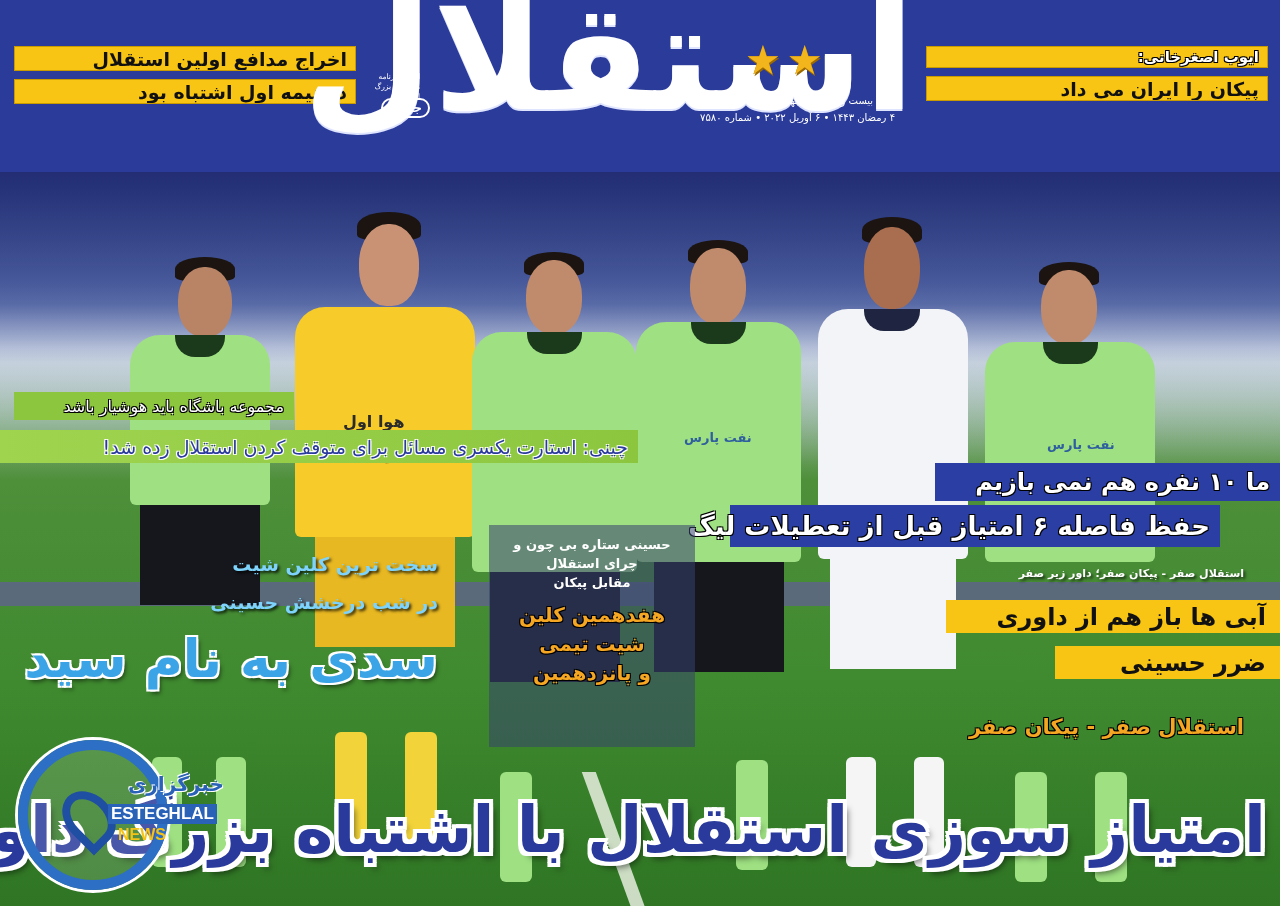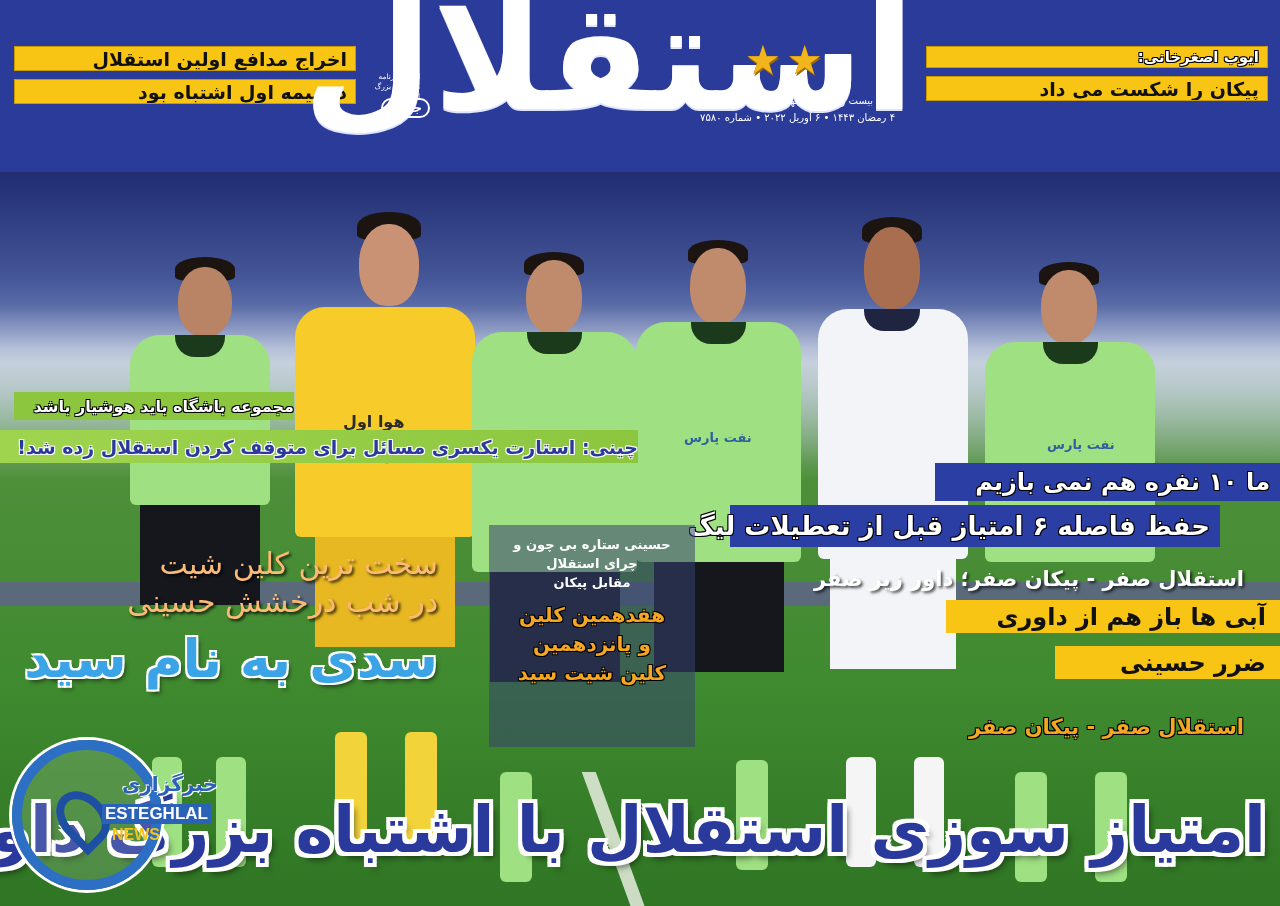--- a/index.html
+++ b/index.html
@@ -59,56 +59,56 @@
   .figure .head { position: absolute; border-radius: 48% 48% 45% 45%; background: #c89072; }
   .figure .hair { position: absolute; border-radius: 50% 50% 20% 20%; background: #1b1410; }
   .figure .shirt { position: absolute; border-radius: 30px 30px 6px 6px; }
   .figure .collar { position: absolute; background: #1b3a1b; border-radius: 0 0 20px 20px; }
   .figure .shorts { position: absolute; background: #15171d; }
   .figure .sock { position: absolute; background: #9ee082; border-radius: 6px; }
   .sponsor { position: absolute; font-size: 13px; font-weight: bold; color: #2f6fa6; white-space: nowrap; }
 
   
   .green-strip {
-    position: absolute; background: #8cc63f; color: #fff; font-weight: bold; white-space: nowrap;
-    display: flex; align-items: center; padding: 0 0;
+    position: absolute; background: #8cc63f; color: #fff; font-weight: normal; white-space: nowrap;
+    display: flex; align-items: center; padding: 0 10px;
     text-shadow: 1px 1px 0 #000, -1px -1px 0 #000, 1px -1px 0 #000, -1px 1px 0 #000;
   }
   .green-strip.sub { left: 14px; top: 392px; width: 280px; height: 28px; font-size: 16px; }
   .green-strip.main {
     left: 0; top: 430px; width: 638px; height: 33px; font-size: 19px;
     color: #2a3a9c; text-shadow: 1px 1px 0 #fff, -1px -1px 0 #fff, 1px -1px 0 #fff, -1px 1px 0 #fff;
     background: linear-gradient(90deg, #9fd44f, #8cc63f);
   }
 
   .blue-strip {
     position: absolute; background: #2b3ea3; color: #fff; font-weight: bold; white-space: nowrap;
     display: flex; align-items: center; justify-content: flex-start; padding: 0 10px;
     text-shadow: 1px 1px 0 #000, -1px -1px 0 #000, 1px -1px 0 #000, -1px 1px 0 #000;
   }
   .blue-strip.one { left: 935px; top: 463px; width: 345px; height: 38px; font-size: 24px; }
   .blue-strip.two { left: 730px; top: 505px; width: 490px; height: 42px; font-size: 26px; }
 
   .white-text { position: absolute; color: #fff; font-weight: bold; white-space: nowrap; text-shadow: 2px 2px 3px rgba(0,0,0,0.7); }
-  .right-kicker { right: 36px; top: 567px; font-size: 21px; }
+  .right-kicker { right: 36px; top: 567px; font-size: 11px; }
   .yellow-strip {
     position: absolute; background: #f8c514; color: #111; font-weight: bold; white-space: nowrap;
     display: flex; align-items: center; padding: 0 14px;
   }
   .yellow-strip.a { left: 946px; top: 600px; width: 334px; height: 33px; font-size: 24px; padding-left: 43px; }
   .yellow-strip.b { left: 1055px; top: 646px; width: 225px; height: 33px; font-size: 24px; }
   .orange-text {
     position: absolute; color: #f5a623; font-weight: bold; white-space: nowrap;
     text-shadow: 1px 1px 0 #000, -1px -1px 0 #000, 1px -1px 0 #000, -1px 1px 0 #000;
   }
   .orange-text.right { right: 36px; top: 715px; font-size: 21px; }
 
   .left-story { position: absolute; left: 18px; top: 545px; width: 420px; }
   .left-story .l1, .left-story .l2 {
-    color: #fdba74; font-weight: normal; font-size: 30px; line-height: 38px; white-space: nowrap;
+    color: #7dd3fc; font-weight: bold; font-size: 19px; line-height: 38px; white-space: nowrap;
     text-shadow: 2px 2px 3px rgba(0,0,0,0.8);
   }
   .left-story .big {
     margin-top: 8px; color: #3ba4e6; font-weight: bold; font-size: 52px; line-height: 60px; white-space: nowrap;
     text-shadow: 2px 2px 0 #fff, -2px -2px 0 #fff, 2px -2px 0 #fff, -2px 2px 0 #fff, 3px 4px 4px rgba(0,0,0,0.5);
   }
 
   .center-box {
     position: absolute; left: 489px; top: 525px; width: 206px; height: 222px;
     background: rgba(55,65,110,0.55); text-align: center; padding-top: 10px;
@@ -120,21 +120,21 @@
   }
 
   .main-headline {
     position: absolute; right: 14px; top: 770px; white-space: nowrap;
     color: #2a3a9c; font-weight: bold; font-size: 64px; line-height: 120px;
     letter-spacing: -2px;
     text-shadow: 4px 4px 0 #fff, -4px -4px 0 #fff, 4px -4px 0 #fff, -4px 4px 0 #fff, 0 4px 0 #fff, 0 -4px 0 #fff, 4px 0 0 #fff, -4px 0 0 #fff, 5px 6px 6px rgba(0,0,0,0.5);
   }
 
   
-  .wm { position: absolute; left: 12px; top: 740px; width: 200px; height: 160px; direction: ltr; text-align: center; }
+  .wm { position: absolute; left: 18px; top: 740px; width: 200px; height: 160px; direction: ltr; text-align: center; }
   .wm .ring {
     position: absolute; left: 0; top: 0; width: 150px; height: 150px; border-radius: 50%;
     border: 10px solid #2d6fc4; background: rgba(255,255,255,0.15);
     box-shadow: 0 0 0 3px #fff;
   }
   .wm .pin {
     position: absolute; left: 48px; top: 48px; width: 46px; height: 60px;
     border: 8px solid #1f4fa3; border-radius: 50% 50% 50% 0; transform: rotate(-45deg);
   }
   .wm .fa { position: absolute; left: 110px; top: 32px; color: #2a62b8; font-size: 20px; font-weight: bold; text-shadow: 1px 1px 0 #fff, -1px -1px 0 #fff; }
@@ -163,21 +163,21 @@
     </div>
     <div class="tagline">
       <div>اولین روزنامه</div>
       <div>هواداران بزرگ استقلال</div>
     </div>
     <div class="jadid">جوان</div>
   </div>
 
   <div class="teaser right">
     <div class="bar kicker">ایوب اصغرخانی:</div>
-    <div class="bar head">پیکان را شکست می داد</div>
+    <div class="bar head">پیکان را ایران می داد</div>
   </div>
 </header>
 
 <section class="photo">
   <div class="banner-purple"></div>
   <div class="pitch-line"></div>
 
   <div class="figure" style="left:130px;top:85px;width:140px;height:640px;">
     <div class="hair" style="left:45px;top:0;width:60px;height:24px;"></div>
     <div class="head" style="left:48px;top:10px;width:54px;height:70px;background:#b98466;"></div>
@@ -255,22 +255,22 @@
   <div class="l1">سخت ترین کلین شیت</div>
   <div class="l2">در شب درخشش حسینی</div>
   <div class="big">سدی به نام سید</div>
 </div>
 
 <div class="center-box">
   <div class="kick">حسینی ستاره بی چون و</div>
   <div class="kick">چرای استقلال</div>
   <div class="kick">مقابل پیکان</div>
   <div class="hl">هفدهمین کلین</div>
+  <div class="hl" style="margin-top:0">شیت تیمی</div>
   <div class="hl" style="margin-top:0">و پانزدهمین</div>
-  <div class="hl" style="margin-top:0">کلین شیت سید</div>
 </div>
 
 <div class="main-headline">امتیاز سوزی استقلال با اشتباه بزرگ داور</div>
 
 <div class="wm">
   <div class="ring"></div>
   <div class="pin"></div>
   <div class="fa">خبرگزاری</div>
   <div class="en">ESTEGHLAL</div>
   <div class="news">NEWS</div>

